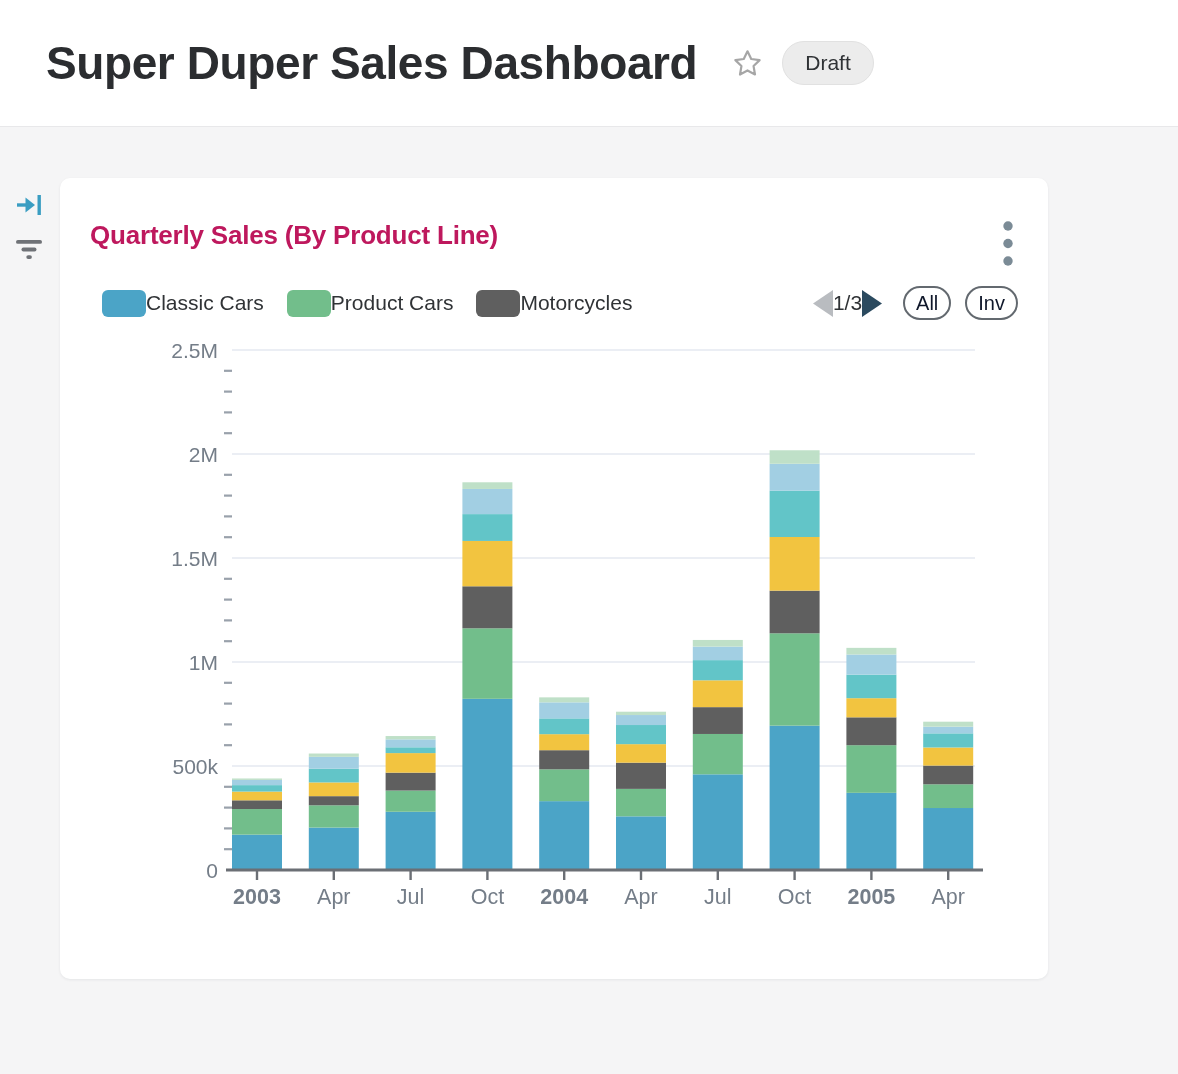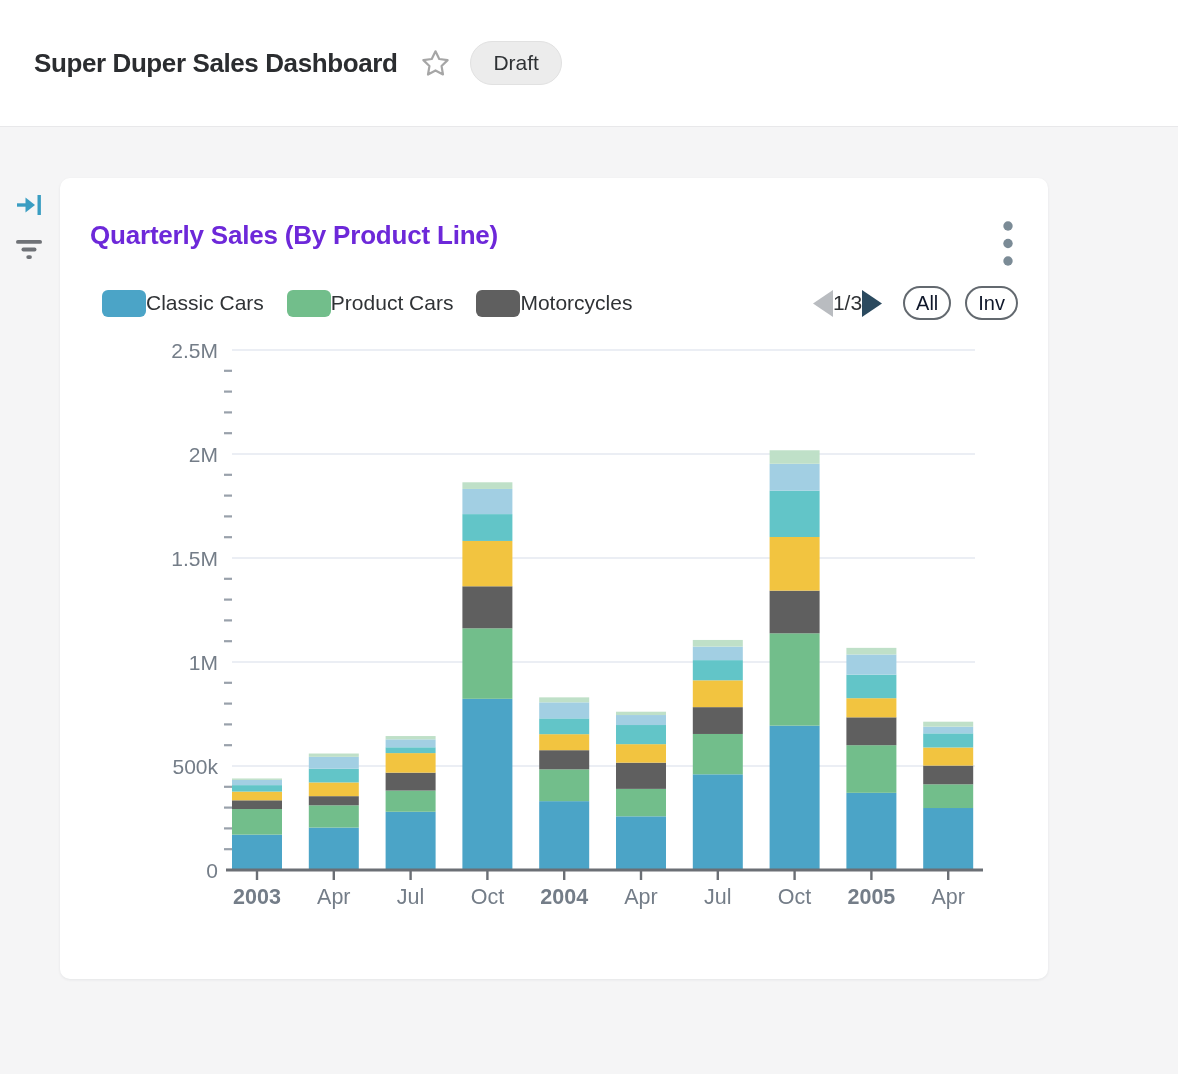--- a/index.html
+++ b/index.html
@@ -8,21 +8,21 @@
     background:#f5f5f6;
     font-family:"Liberation Sans","DejaVu Sans",sans-serif;
     -webkit-font-smoothing:antialiased;
   }
   
   .app-header{
     position:absolute;top:0;left:0;width:100%;height:127px;background:#ffffff;
     border-bottom:1px solid #e8e8ea;display:flex;align-items:center;
     padding:0 30px;box-sizing:border-box;gap:19px;
   }
-  .page-title{font-size:26px;font-weight:bold;color:#2b2d30;margin:4px;letter-spacing:-.4px;white-space:nowrap}
+  .page-title{font-size:46px;font-weight:bold;color:#2b2d30;margin:16px;letter-spacing:-.4px;white-space:nowrap}
   .icon-btn{background:none;border:none;padding:0;margin:0;display:flex;align-items:center;cursor:pointer}
   .badge{
     background:#ececec;border:1px solid #e1e1e1;border-radius:22px;height:42px;
     display:flex;align-items:center;padding:0 22px;font-size:21px;color:#2f3235;
   }
   
   .main{position:absolute;top:127px;left:0;right:0;bottom:0}
   .rail{
     position:absolute;left:0;top:51px;width:58px;
     display:flex;flex-direction:column;align-items:center;gap:21px;padding-top:14px;
@@ -31,21 +31,21 @@
   .card{
     position:absolute;left:60px;top:51px;width:988px;height:801px;background:#ffffff;
     border-radius:10px;box-shadow:0 1px 3px rgba(15,23,42,.07);
   }
   .chart-svg{position:absolute;inset:0;width:988px;height:801px}
   .chart-svg text{font-family:"Liberation Sans","DejaVu Sans",sans-serif}
   .card-head{
     position:relative;z-index:2;display:flex;align-items:flex-start;
     justify-content:space-between;padding:42px 34px 0 30px;height:46px;
   }
-  .card-title{font-size:26px;font-weight:bold;color:#6d28d9;margin:0;letter-spacing:-.2px}
+  .card-title{font-size:26px;font-weight:bold;color:#be185d;margin:0;letter-spacing:-.2px}
   .legend-row{
     position:relative;z-index:2;display:flex;align-items:center;
     padding:0 30px 0 42px;margin-top:20px;
   }
   .legend{display:flex;gap:23px}
   .legend-item{display:flex;align-items:center;font-size:21px;color:#303336;cursor:pointer}
   .swatch{width:44px;height:27px;border-radius:6px;flex:0 0 auto}
   .pager{display:flex;align-items:center;margin-left:auto;margin-right:21px}
   .page-label{font-size:21px;color:#2f3235}
   .pill-btn{

